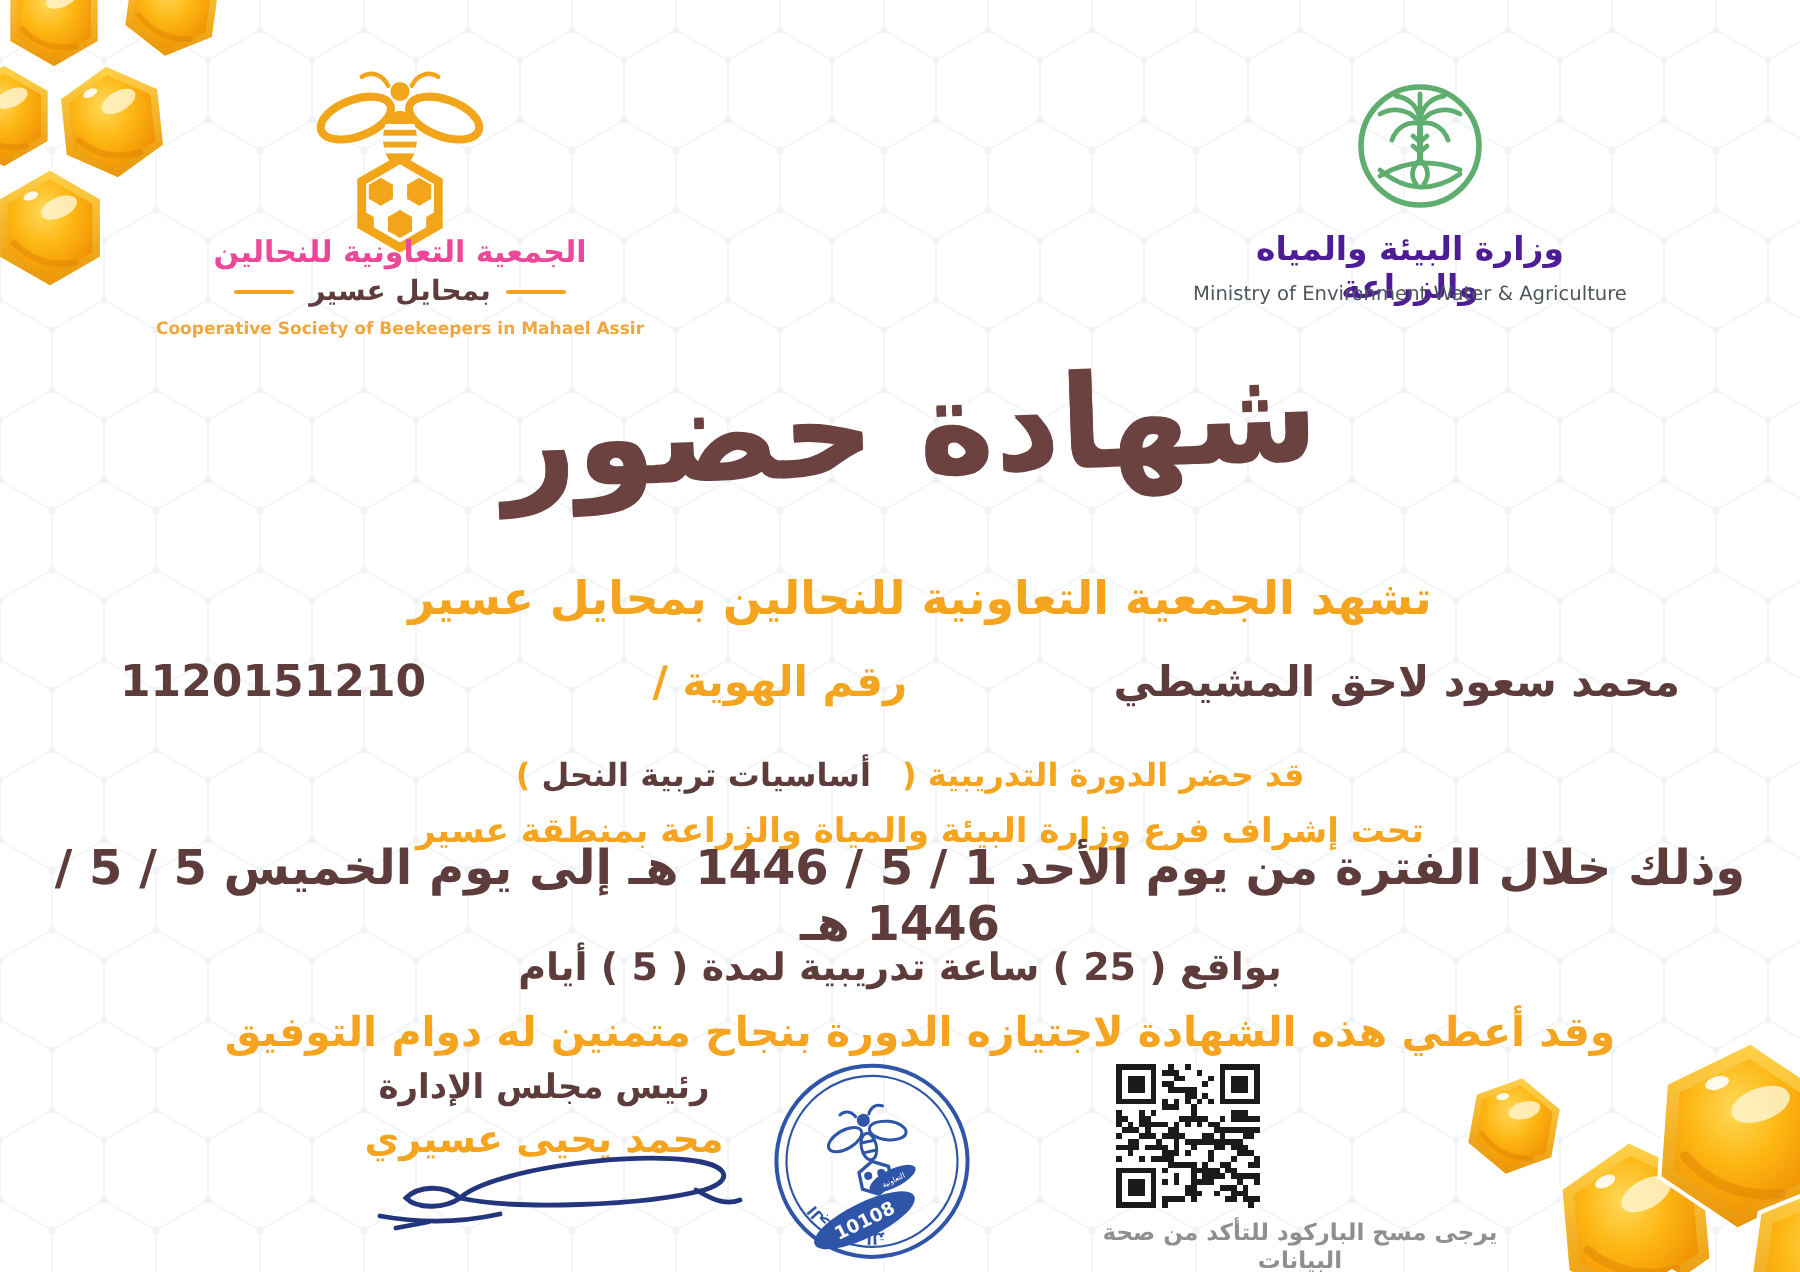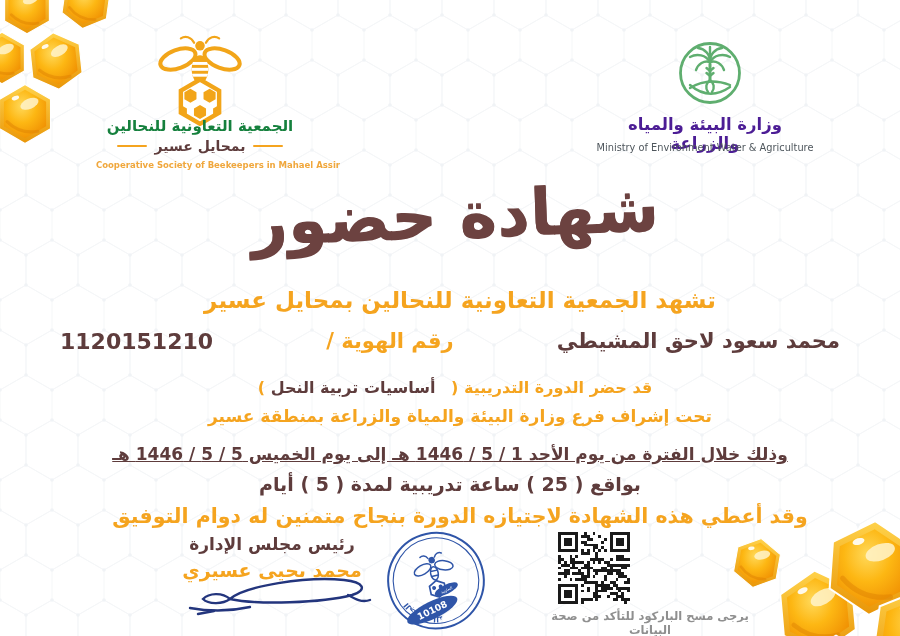--- a/index.html
+++ b/index.html
@@ -3,35 +3,35 @@
 <meta charset="utf-8">
 <style>
   html,body{margin:0;padding:0;background:#ffffff;}
   body{width:900px;height:636px;overflow:hidden;font-family:"DejaVu Sans","Liberation Sans",sans-serif;}
   .page{position:absolute;top:0;left:0;width:900px;height:636px;background:#ffffff;overflow:hidden;}
   .abs{position:absolute;}
   .t-orange{color:#F5A41F;padding-left:10px;}
   .t-brown{color:#5E3C3C;}
   .line{width:900px;text-align:center;direction:rtl;font-weight:bold;}
   
-  .org-left-name{left:70px;top:117px;width:260px;text-align:center;font-size:15px;font-weight:bold;color:#15803d;direction:rtl;}
+  .org-left-name{left:70px;top:117px;width:260px;text-align:center;font-size:15px;font-weight:bold;color:#ec4899;direction:rtl;}
   .org-left-sub{left:70px;top:138px;width:260px;display:flex;align-items:center;justify-content:center;gap:8px;direction:rtl;}
   .org-left-sub .txt{font-size:14px;font-weight:bold;color:#5E3C3C;}
   .dash{width:30px;height:2px;background:#F5A41F;border-radius:1px;}
-  .org-left-en{left:60px;top:160px;width:280px;text-align:right;font-size:8.5px;font-weight:bold;color:#F0A73C;}
+  .org-left-en{left:60px;top:160px;width:280px;text-align:center;font-size:8.5px;font-weight:bold;color:#F0A73C;}
   .org-right-ar{left:595px;top:115px;width:220px;text-align:center;font-size:16.5px;font-weight:bold;color:#4c1d95;direction:rtl;}
   .org-right-en{left:585px;top:142px;width:240px;text-align:center;font-size:9.8px;color:#4E565C;}
   
   .cal-title{left:230px;top:178px;width:450px;text-align:center;font-size:64px;font-weight:bold;color:#6C4240;direction:rtl;transform:rotate(-2deg);letter-spacing:2px;text-shadow:0 1px 0 #6C4240;}
   
   .l1{top:287px;font-size:23px;}
   .l2{top:329px;display:flex;direction:rtl;justify-content:space-between;padding:0 60px;width:780px;font-weight:bold;font-size:21px;}
   .l3{top:378px;font-size:16px;}
   .l4{top:406px;font-size:17px;}
-  .l5{top:444px;font-size:17px;text-decoration:underline;}
+  .l5{top:420px;font-size:24px;}
   .l6{top:473px;font-size:19px;}
   .l7{top:504px;font-size:20.5px;}
   
   .sig-role{left:157px;top:534px;width:230px;text-align:center;font-size:17px;font-weight:bold;color:#5E3C3C;direction:rtl;}
   .sig-name{left:157px;top:559px;width:230px;text-align:center;font-size:19px;font-weight:bold;color:#F5A41F;direction:rtl;}
   .qr-caption{left:540px;top:609px;width:220px;text-align:center;font-size:11.5px;font-weight:bold;color:#8F8F8F;direction:rtl;}
 </style>
 </head>
 <body>
 

